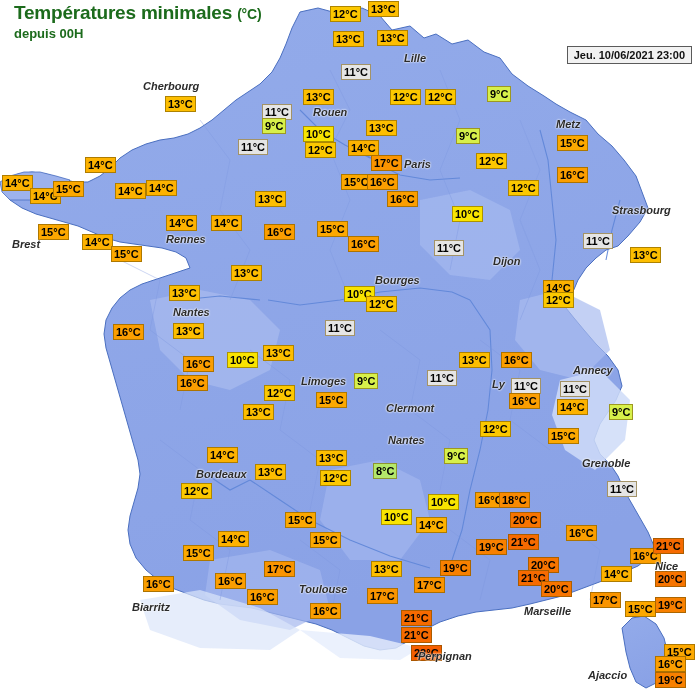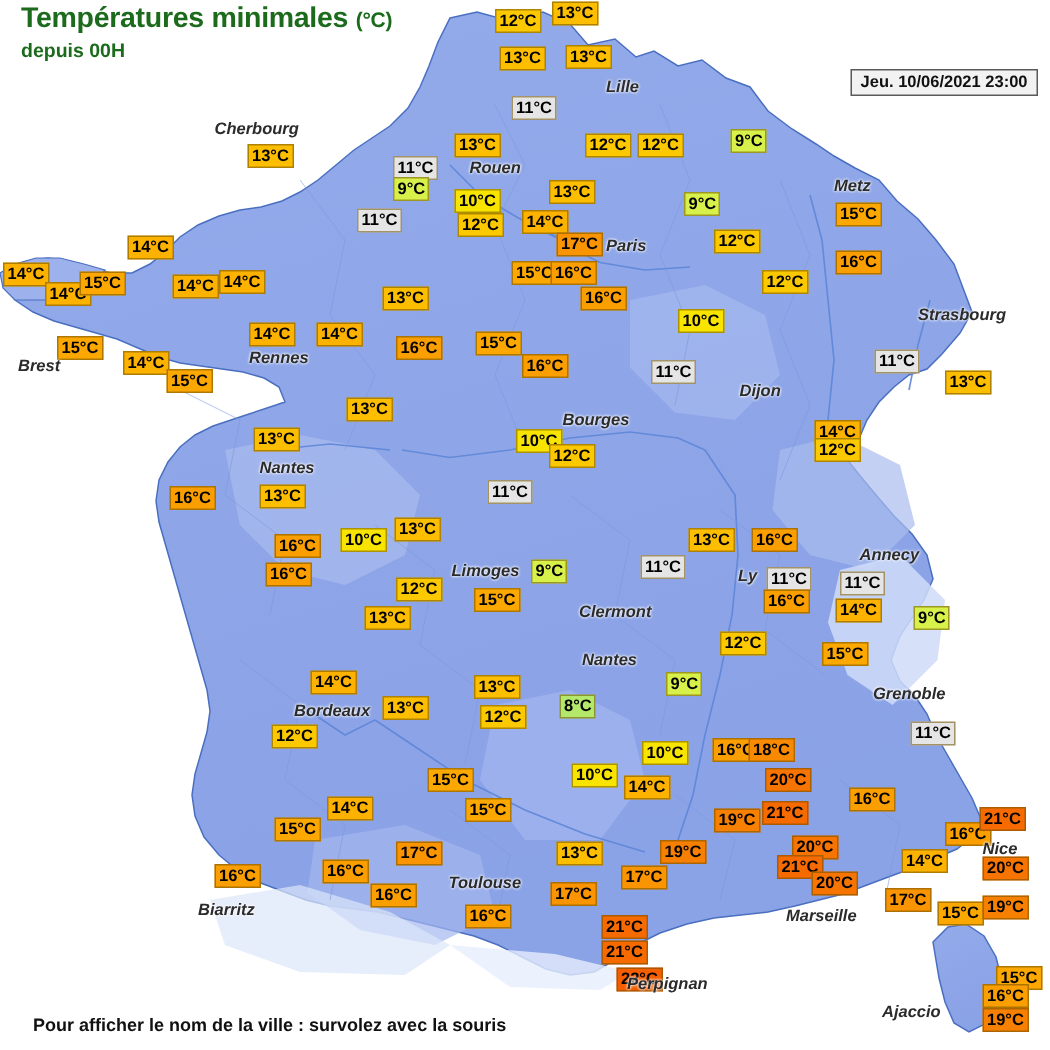--- a/index.html
+++ b/index.html
@@ -305,14 +305,13 @@
       <div class="cname" style="left: 538px; top: 457px; padding-left: 44px;">Grenoble</div>
       <div class="cname" style="left: 196px; top: 468px;">Bordeaux</div>
       <div class="cname" style="left: 655px; top: 560px;">Nice</div>
       <div class="cname" style="left: 299px; top: 583px;">Toulouse</div>
       <div class="cname" style="left: 524px; top: 605px;">Marseille</div>
       <div class="cname" style="left: 132px; top: 601px;">Biarritz</div>
       <div class="cname" style="left: 418px; top: 650px;">Perpignan</div>
       <div class="cname" style="left: 588px; top: 669px;">Ajaccio</div>
     </div>
 
-  <div class="footer">Pour afficher le nom de la ville : survolez avec la souris</div>
 </div>
 
 </body></html>

